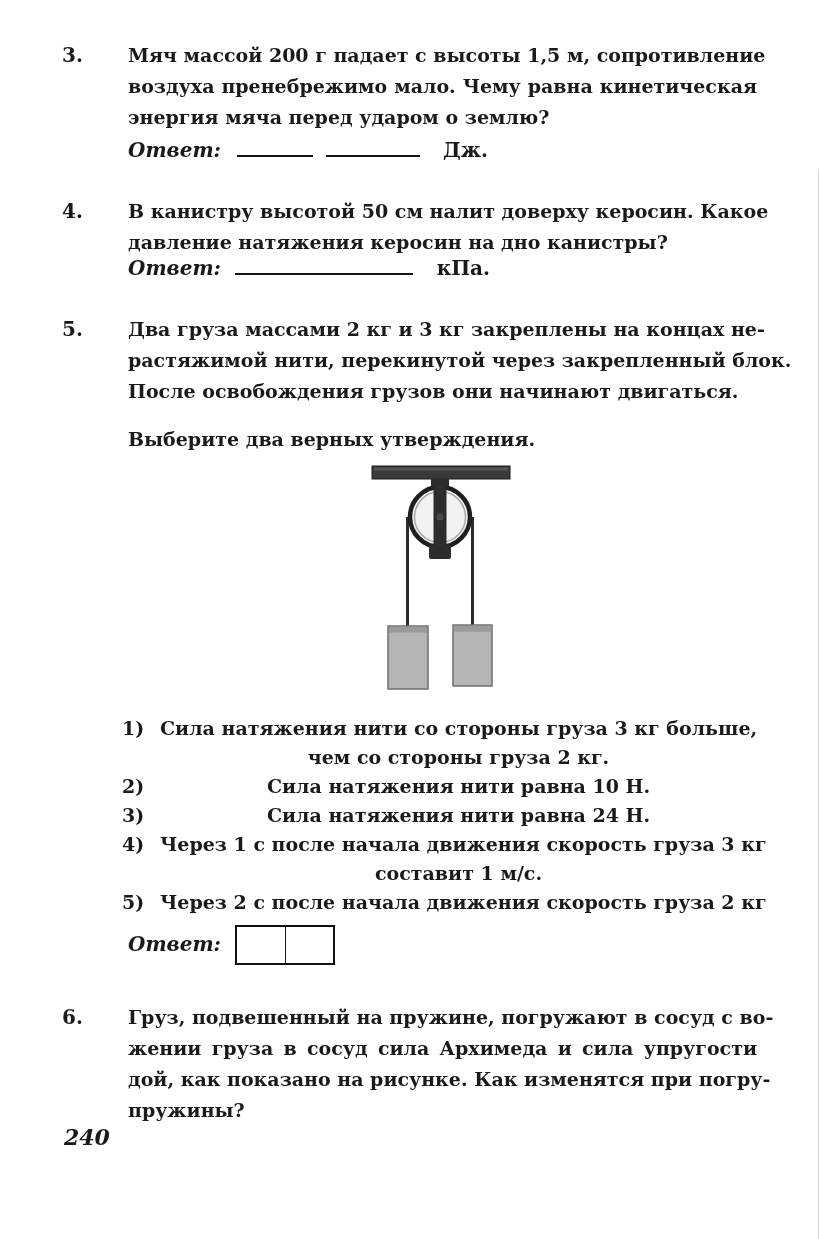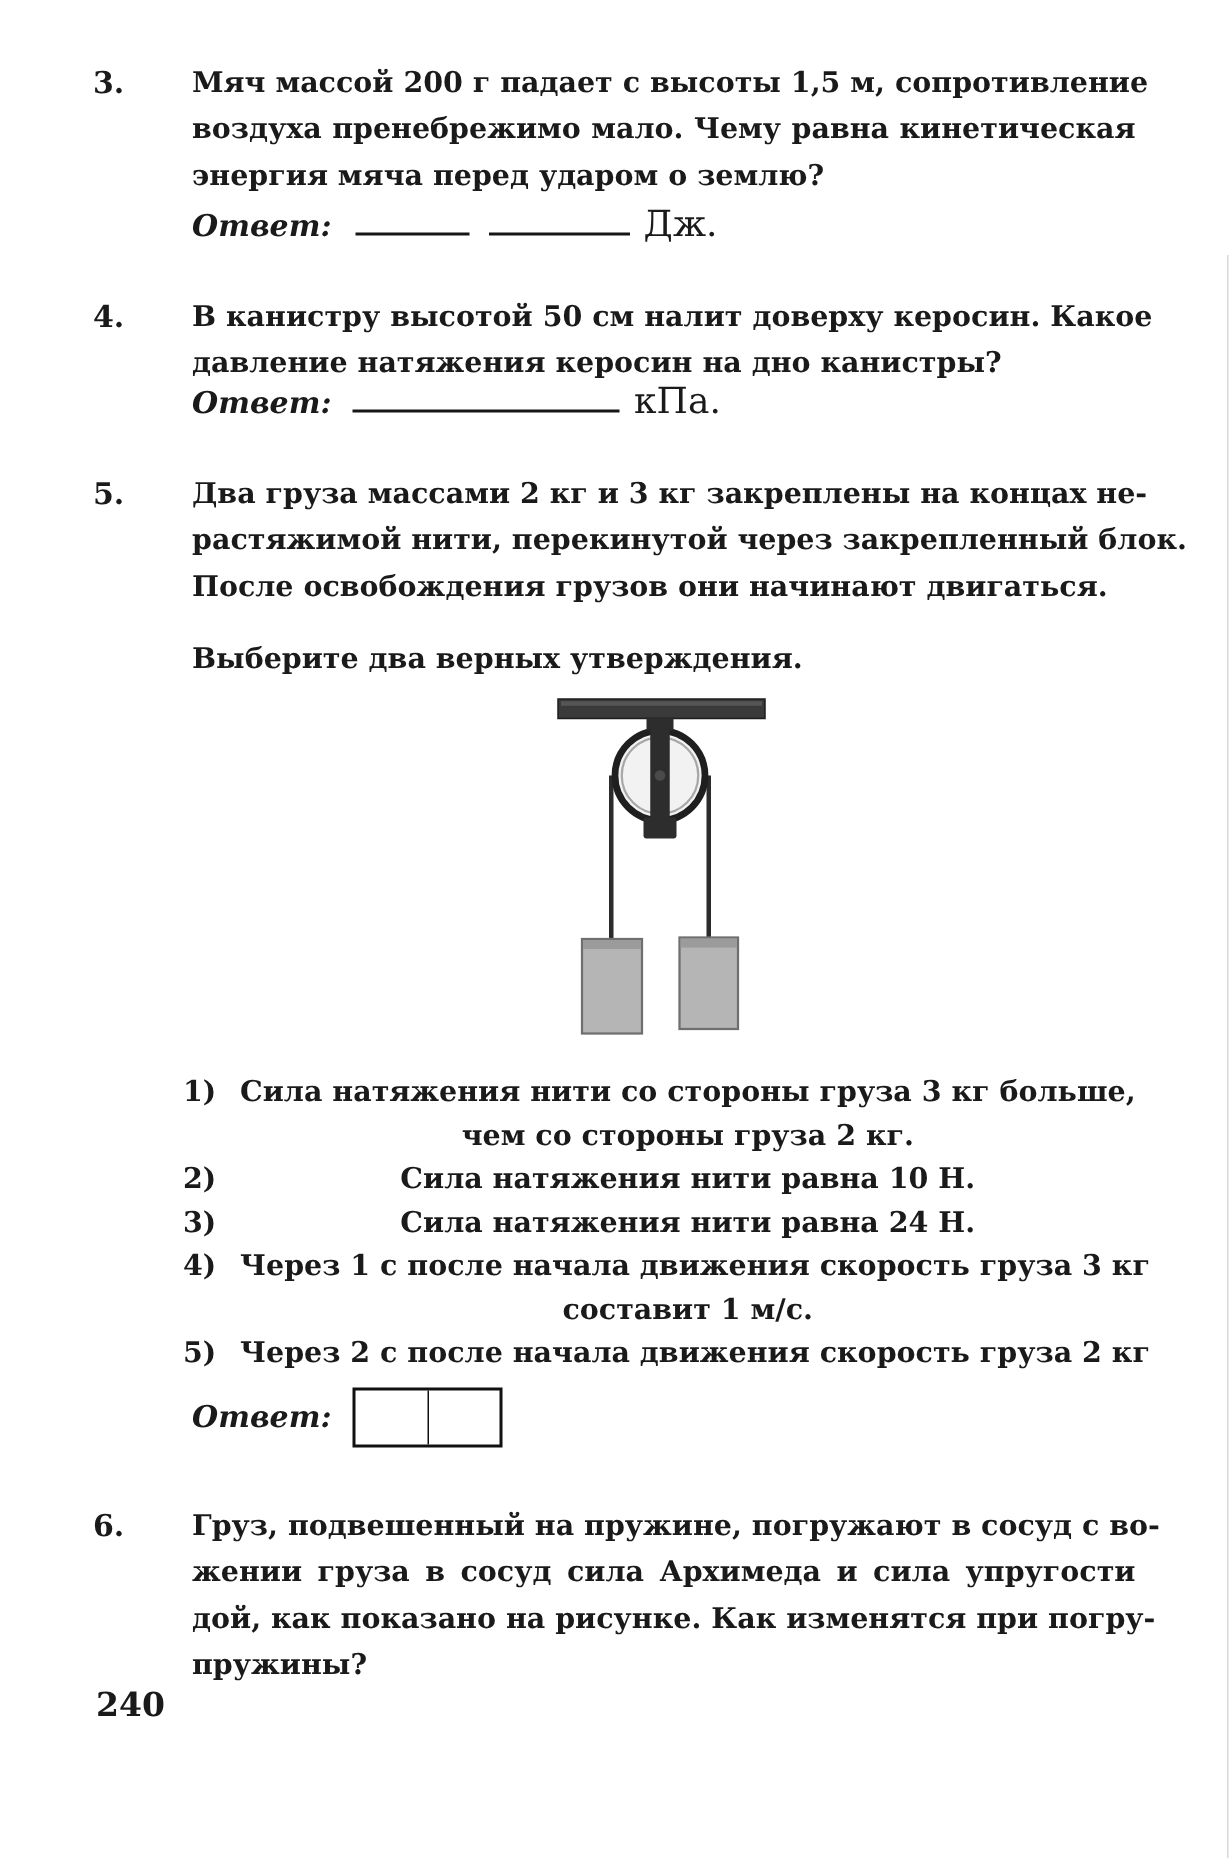--- a/index.html
+++ b/index.html
@@ -41,22 +41,22 @@
   .anslabel{
     font-style:italic;font-weight:bold;font-size:20px;
     display:inline-block;vertical-align:baseline;text-align:right;
   }
   .blank{
     display:inline-block;height:21px;
     border-bottom:2.5px solid #161616;
     vertical-align:baseline;
   }
   .ansunit{
-    font-weight:normal;font-size:24px;
-    display:inline-block;margin-left:3px;vertical-align:baseline;
+    font-weight:bold;font-size:20px;
+    display:inline-block;margin-left:17px;vertical-align:baseline;
   }
   
   .stmts{
     position:absolute;left:160px;top:714px;width:597px;
     font-weight:bold;font-size:19px;
   }
   .stmt{position:relative;}
   .stmt .num{
     position:absolute;left:-38px;top:0;
     line-height:29px;font-weight:bold;
@@ -67,21 +67,21 @@
     position:absolute;left:235px;top:925px;
     width:96px;height:36px;
     border:2px solid #111;
     display:flex;
   }
   .ansbox .cell{flex:1;}
   .ansbox .cell:first-child{border-right:1.5px solid #111;}
   
   .pageno{
     position:absolute;left:64px;top:1124px;
-    font-weight:bold;font-size:22px;
+    font-weight:bold;font-size:22px;font-style:italic;
   }
   svg{display:block;}
 </style>
 </head>
 <body>
 
 <div class="page-edge-right"></div>
 
 <div class="pnum" style="top:40px">3.</div>
 <div class="para" style="top:40px">

